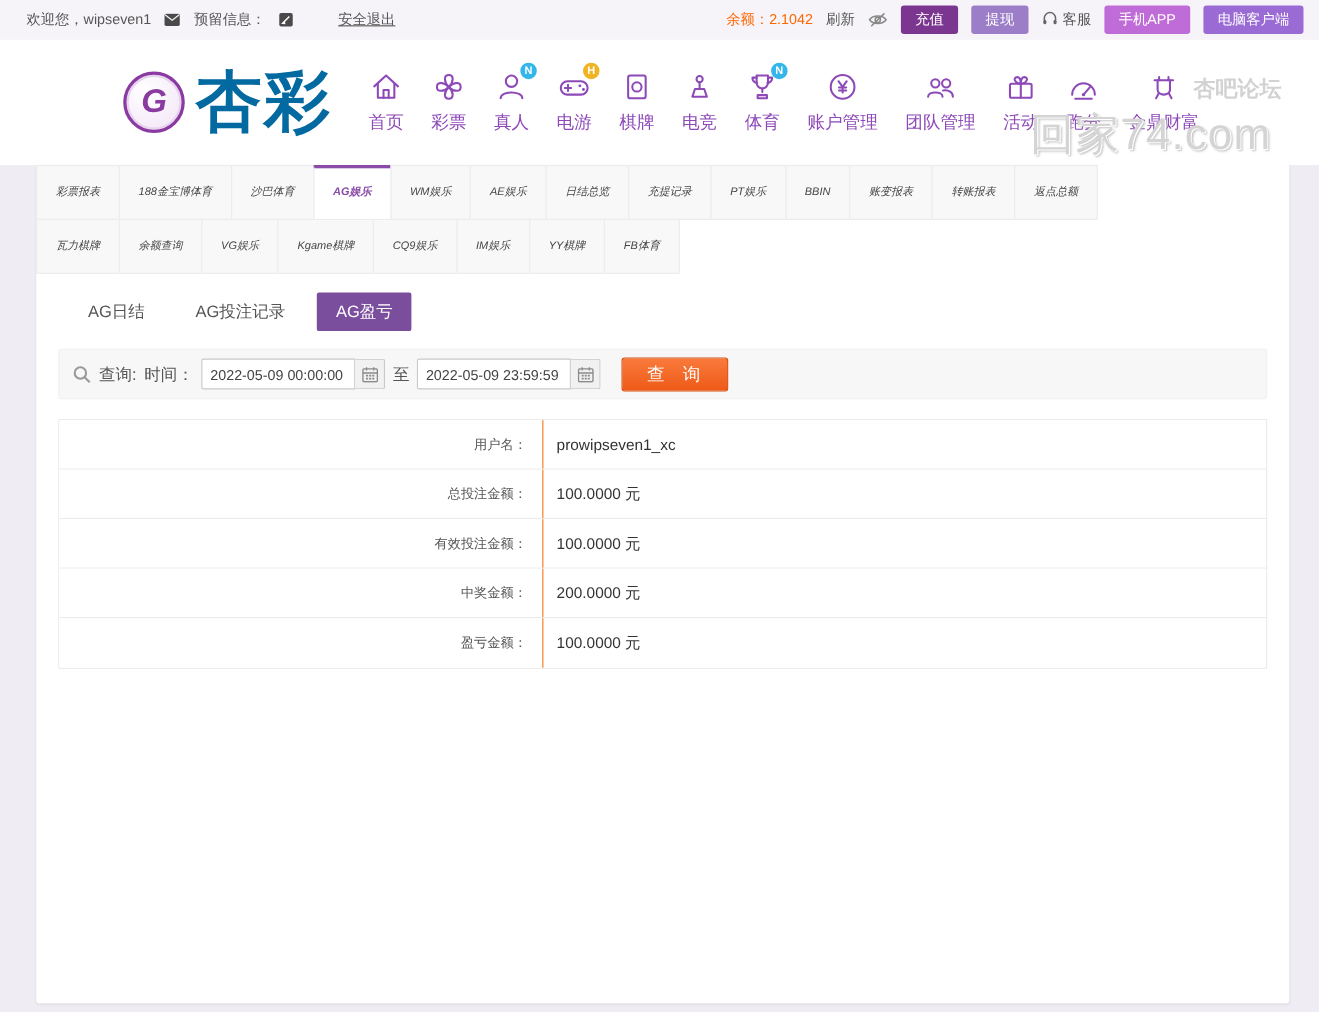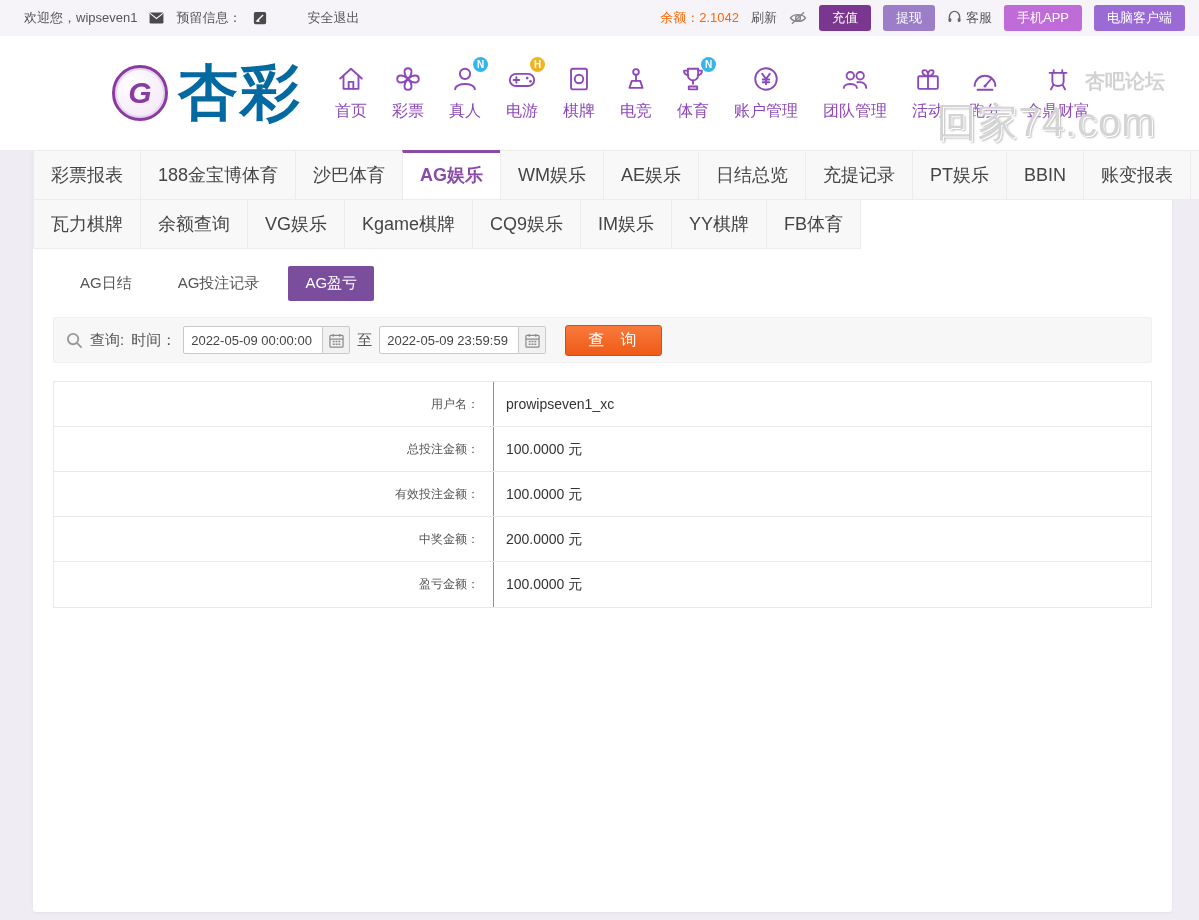--- a/index.html
+++ b/index.html
@@ -7,21 +7,21 @@
   body {
     font-family: "Liberation Sans", "DejaVu Sans", sans-serif;
     background:#efedf3; color:#333; font-size:14px;
   }
   
   .topbar {
     height:36px; background:#f6f4f9; display:flex; align-items:center;
     justify-content:space-between; padding:0 14px 0 24px; font-size:13px; color:#555;
   }
   .topbar-left, .topbar-right { display:flex; align-items:center; gap:12px; }
-  .topbar .link { color:#555; cursor:pointer; }
+  .topbar .link { text-decoration:underline; color:#555; cursor:pointer; }
   .balance { color:#f60; }
   .tb-btn {
     border:none; border-radius:3px; color:#fff; font-size:13px;
     padding:5px 13px; cursor:pointer; font-family:inherit; line-height:1.2;
   }
   .btn-recharge { background:#7b3790; }
   .btn-withdraw { background:#9b7dc8; }
   .btn-mobile   { background:#c06cd8; }
   .btn-pc       { background:#9a6bd4; }
   .service { display:flex; align-items:center; gap:4px; color:#555; cursor:pointer; }
@@ -66,21 +66,21 @@
 
   
   .main {
     margin:0 27px 8px 33px; background:#fff; min-height:762px;
     border-radius:0 0 3px 3px; box-shadow:0 1px 3px rgba(0,0,0,.06); position:relative;
   }
   .tabs-row { display:flex; flex-wrap:nowrap; }
   .tab {
     height:50px; line-height:48px; padding:0 17px; background:#f8f8f8;
     border:1px solid #ececec; margin-right:-1px; margin-bottom:-1px;
-    font-size:18px; color:#454545; cursor:pointer; white-space:nowrap;
+    font-size:10px; color:#454545; cursor:pointer; white-space:nowrap;font-style:italic;
   }
   .tab.active {
     background:#fff; color:#8a4ba7; border-top:3px solid #8a4ba7;
     border-bottom-color:#fff; line-height:44px; font-weight:bold;
   }
   .subtabs { display:flex; align-items:center; gap:12px; padding:18px 20px 12px 30px; }
   .subtab { padding:8px 17px; font-size:15px; color:#555; cursor:pointer; border-radius:2px; }
   .subtab.active { background:#7a4d9d; color:#fff; }
 
   .query-bar {

